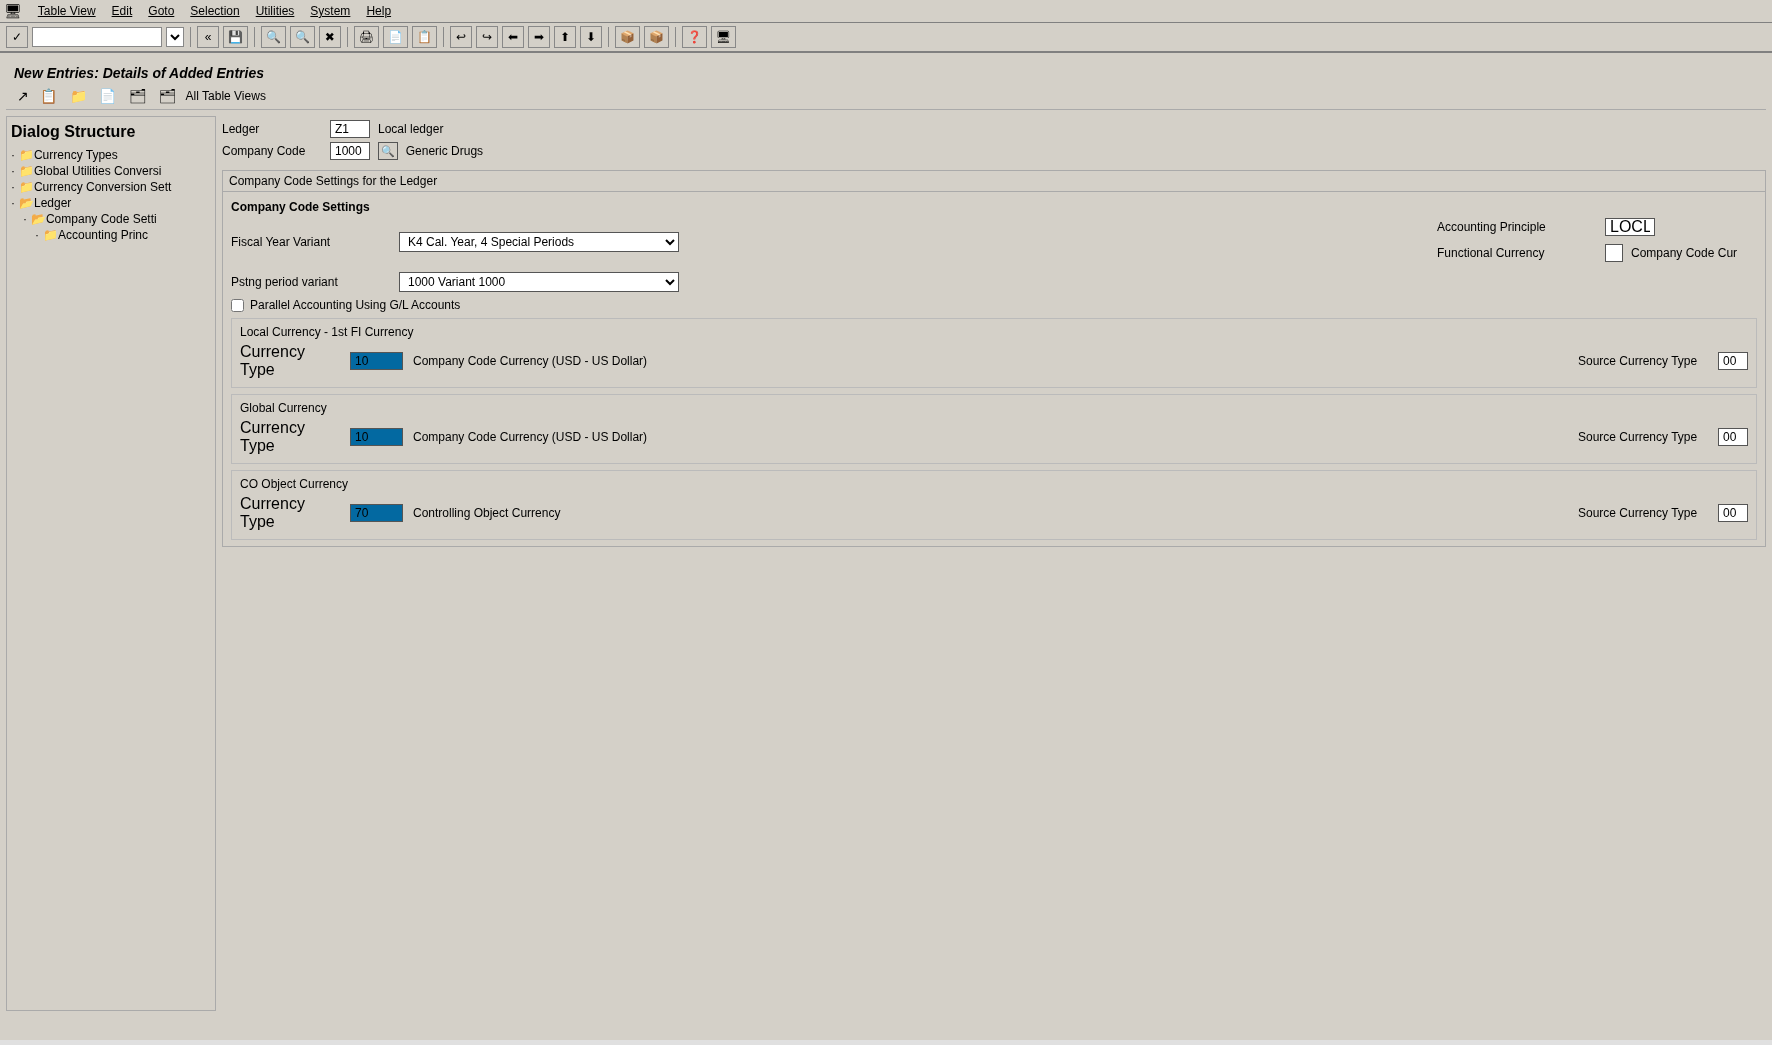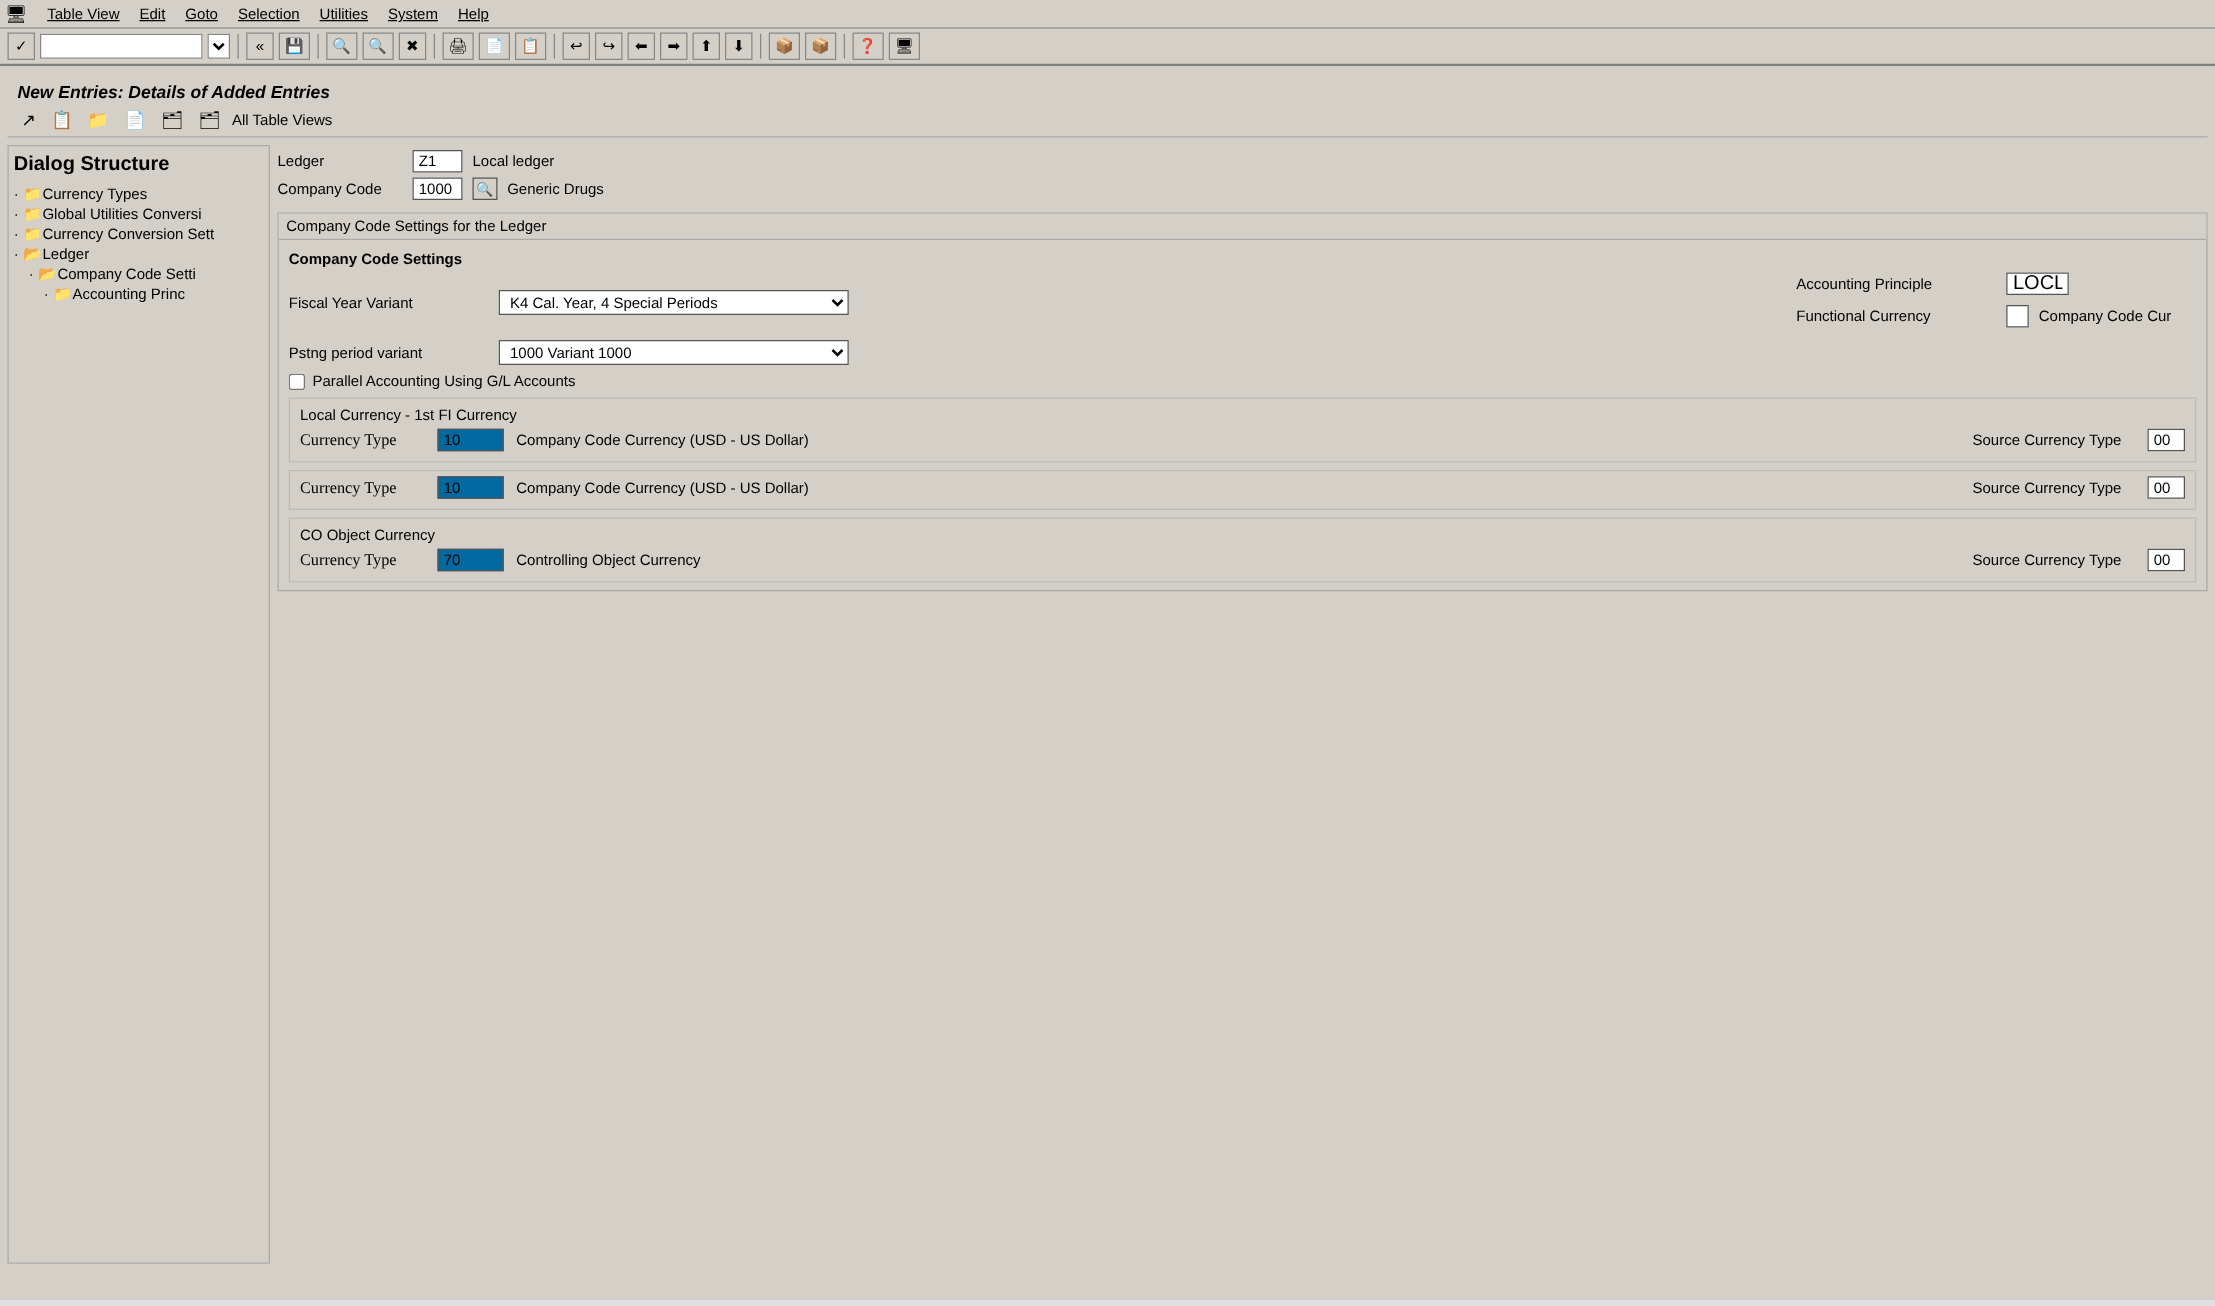--- a/index.html
+++ b/index.html
@@ -259,23 +259,22 @@
     .currency-section-title {
       font-size: 12px;
       padding: 2px 0 4px 0;
     }
     .currency-row {
       display: flex;
       align-items: center;
       gap: 10px;
     }
     .currency-label {
-      font-size: 13px;
+      font-size: 16px;
       width: 100px;
-      font-family: Liberation Serif, serif;
     }
     .currency-value {
       border: 1px solid #555;
       background: #0369a1;
       font-size: 12px;
       height: 18px;
       padding: 1px 4px;
       width: 53px;
     }
     .currency-desc {
@@ -483,20 +482,21 @@
             <div class="currency-row">
               <span class="currency-label">Currency Type</span>
               <input class="currency-value" type="text" value="10" style="">
               <span class="currency-desc">Company Code Currency (USD - US Dollar)</span>
               <span class="source-label">Source Currency Type</span>
               <input class="source-value" type="text" value="00" style="">
             </div>
           </div>
 
           <div class="currency-section">
+            <div class="currency-section-title">Global Currency</div>
             <div class="currency-row">
               <span class="currency-label">Currency Type</span>
               <input class="currency-value" type="text" value="10" style="">
               <span class="currency-desc">Company Code Currency (USD - US Dollar)</span>
               <span class="source-label">Source Currency Type</span>
               <input class="source-value" type="text" value="00" style="">
             </div>
           </div>
 
           <div class="currency-section">

